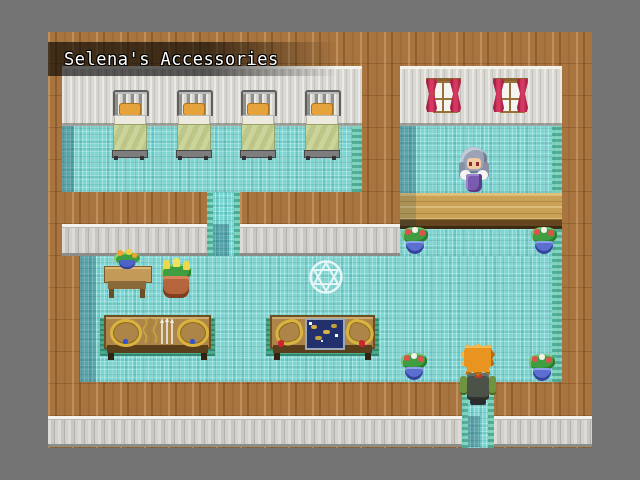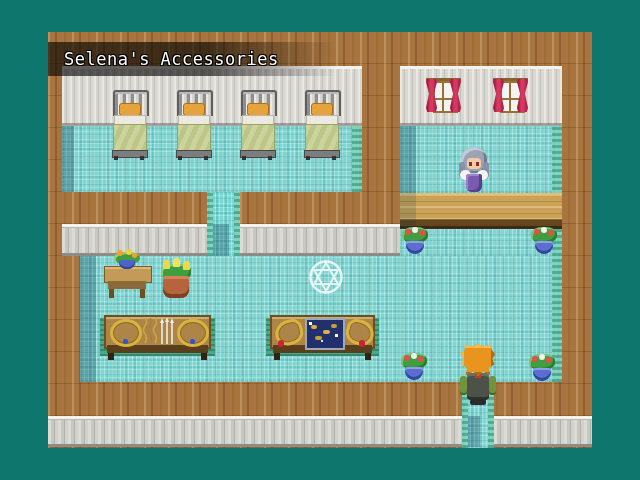--- a/index.html
+++ b/index.html
@@ -1,16 +1,16 @@
 <!DOCTYPE html>
 <html style="--wood: #a87540; --wall: #cfceca; --floor: #79d7d4; --edge: #3f9e82; --counter: #c9a257; --curtain: #d63860; --flower: #e05050; --dress: #7b5bb0; --hair: #e8941f; --gold: #d9b23f; --circle: #ffffff;"><head>
 <meta charset="utf-8">
 <style>
   html,body{margin:0;padding:0;background:#000;}
-  #stage{position:relative;width:640px;height:480px;background:#0f766e;overflow:hidden;
+  #stage{position:relative;width:640px;height:480px;background:#737373;overflow:hidden;
          font-family:"DejaVu Sans Mono","Liberation Mono",monospace;}
   .abs{position:absolute;}
 
   
   .viewport{
     left:48px;top:32px;width:544px;height:416px;overflow:hidden;
     background-color:var(--wood,#a87540);
     background-image:
       repeating-linear-gradient(90deg, rgba(255,225,170,.25) 0 2px, rgba(0,0,0,0) 2px 7px,
         rgba(80,40,5,.28) 7px 9px, rgba(0,0,0,0) 9px 16px, rgba(120,70,20,.18) 16px 18px, rgba(0,0,0,0) 18px 24px),

